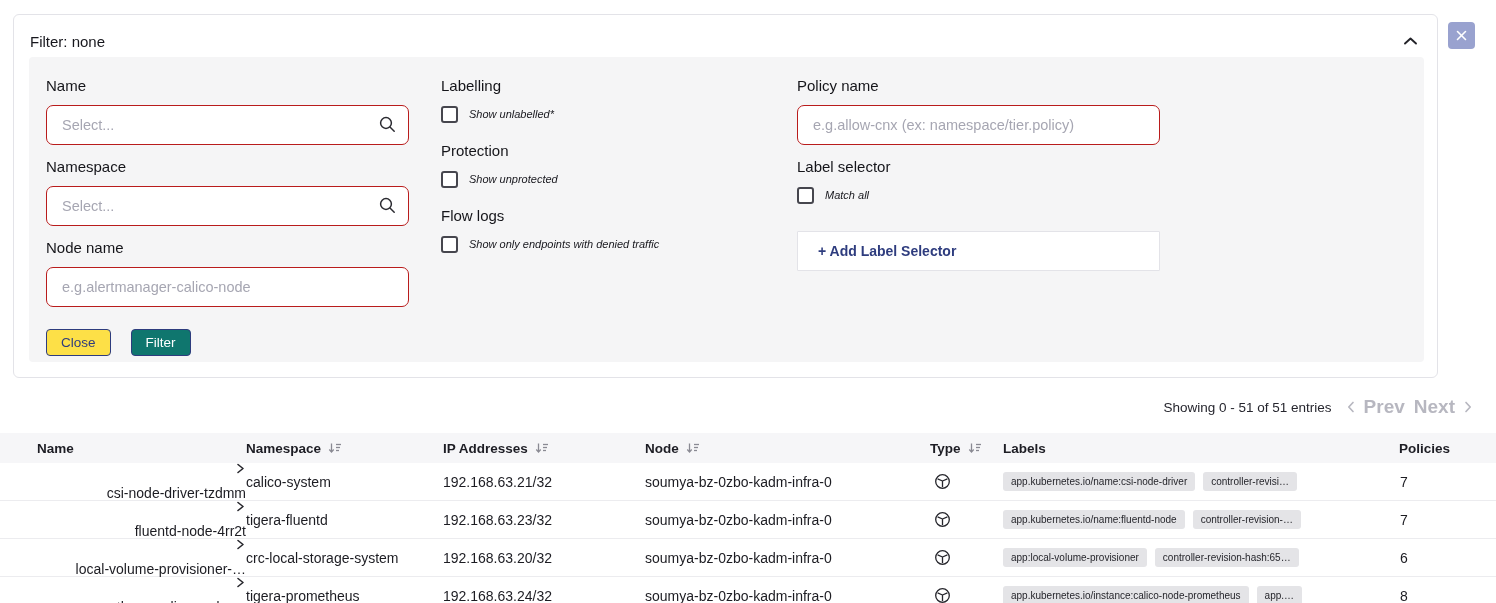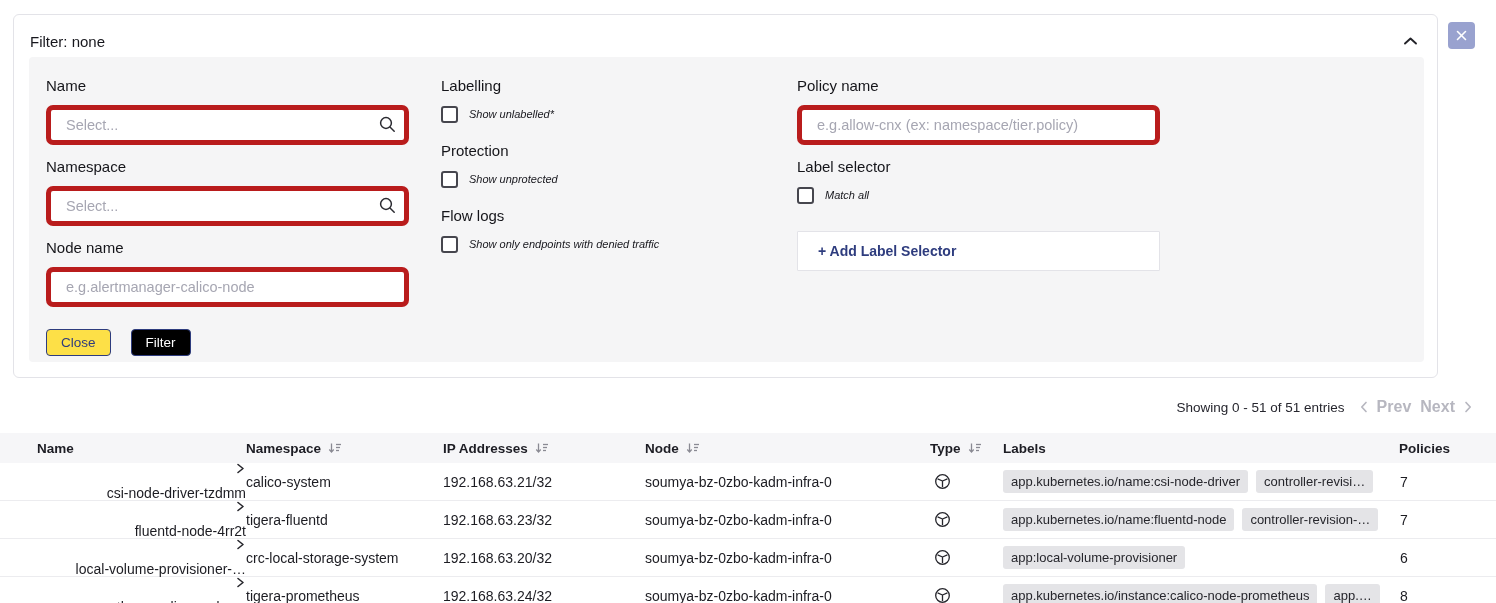--- a/index.html
+++ b/index.html
@@ -39,21 +39,21 @@
   }
   .fcol { position:absolute; top:20px; }
   .fcol1 { left:17px;  width:363px; }
   .fcol2 { left:412px; width:335px; }
   .fcol3 { left:768px; width:363px; }
 
   .field-label { font-size:15px; color:#15151a; margin-bottom:10px; height:18px; line-height:18px; }
 
   .input-wrap { position:relative; margin-bottom:13px; }
   .text-input {
-    width:100%; height:40px; background:#fff; border:5px solid #b91c1c;
+    width:100%; height:40px; background:#fff; border:1px solid #b91c1c;
     border-radius:7px; padding:0 40px 0 15px; font-size:14.5px;
     font-family:"Liberation Sans", sans-serif; color:#1c1c22; outline:none;
   }
   .text-input.noicon { padding-right:15px; }
   .text-input::placeholder { color:#a6a6b2; opacity:1; }
   .search-icon { position:absolute; right:12px; top:10px; }
 
   .checkbox-row { display:flex; align-items:center; gap:11px; height:18px; margin-bottom:19px; }
   .checkbox-row input[type=checkbox] {
     appearance:none; -webkit-appearance:none;
@@ -66,50 +66,50 @@
     margin-top:8px; width:363px; height:40px; background:#fff;
     border:1px solid #e3e3e8; border-radius:1px; text-align:left;
     padding:0 20px; font-size:14px; font-weight:700; color:#2e3c7e;
     font-family:"Liberation Sans", sans-serif; cursor:pointer;
   }
 
   .panel-buttons { display:flex; gap:20px; margin-top:22px; }
   .btn { height:27px; border-radius:4px; font-size:13.5px; padding:0 14px;
          font-family:"Liberation Sans", sans-serif; cursor:pointer; }
   .btn-close { background:#fde047; border:1px solid #2e3c7e; color:#2e3c7e; }
-  .btn-filter { background:#000000; border:1px solid #2e3c7e; color:#fff; }
+  .btn-filter { background:#0f766e; border:1px solid #2e3c7e; color:#fff; }
 
   
   .pagination {
     position:absolute; top:397px; right:24px; height:20px;
     display:flex; align-items:center; gap:9px;
   }
   .page-summary { font-size:13.5px; color:#26262e; margin-right:6px; }
-  .page-nav { font-size:16px; font-weight:700; color:#b7b7c0; cursor:default; }
+  .page-nav { font-size:19px; font-weight:700; color:#b7b7c0; cursor:default; }
   .page-chev { display:flex; align-items:center; }
 
   
   .endpoints-table { position:absolute; left:0; top:433px; width:1496px; }
   .trow {
     display:grid;
     grid-template-columns:246px 197px 202px 285px 73px 387px 106px;
     align-items:center;
   }
   .thead { height:30px; background:#f6f6f8; }
   .thead .hcell { display:flex; align-items:center; gap:7px; font-size:13.5px; font-weight:700; color:#1d1d24; }
   .hcell.c-name { padding-left:37px; }
   .hcell.c-policies { padding-left:9px; }
   .tbody-row { height:38px; background:#fff; border-bottom:1px solid #ececef; font-size:14px; }
   .cell { overflow:hidden; white-space:nowrap; }
   .cell.c-name { display:flex; align-items:flex-end; gap:10px; padding-left:19px;flex-direction:column; }
   .expand-chev { display:flex; align-items:center; flex:0 0 auto; cursor:pointer; }
   .cell.c-type { display:flex; align-items:center; padding-left:4px; }
   .cell.c-labels { display:flex; align-items:center; gap:8px; padding-right:6px; }
   .chip {
-    background:#e4e4e7; color:#26262c; font-size:13px;
+    background:#e4e4e7; color:#26262c; font-size:10px;
     padding:4px 8px; border-radius:3px; white-space:nowrap; flex:0 0 auto;
   }
   .cell.c-policies { padding-left:10px; }
 
   svg { display:block; }
 </style>
 </head>
 <body>
 
 <div class="filter-panel">
@@ -356,20 +356,21 @@
     <div class="cell c-type">
         <span>
       <svg width="17" height="17" viewBox="0 0 17 17">
             <circle cx="8.5" cy="8.5" r="6.8" fill="none" stroke="#26262c" stroke-width="1.3"></circle>
             <path d="M3.6 5.9 L8.5 8 L13.4 5.9 M8.5 8 L8.5 14.2" fill="none" stroke="#26262c" stroke-width="1.3" stroke-linejoin="round"></path>
           </svg>
     </span>
       </div>
     <div class="cell c-labels">
       <span class="chip">app:local-volume-provisioner</span>
+      <span class="chip">controller-revision-hash:65…</span>
     </div>
     <div class="cell c-policies">6</div>
   </div>
 
   <div class="trow tbody-row">
     <div class="cell c-name">
       <span class="expand-chev">
         <svg width="12" height="13" viewBox="0 0 12 13">
             <polyline points="4,2.5 9,6.5 4,10.5" fill="none" stroke="#26262c" stroke-width="1.6" stroke-linecap="round" stroke-linejoin="round"></polyline>
           </svg>

